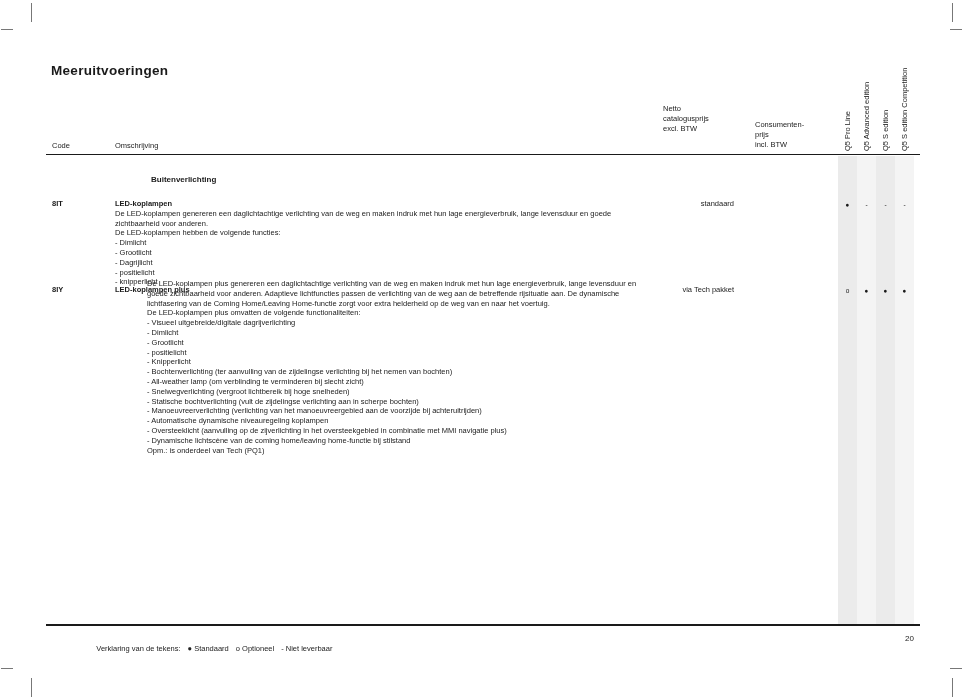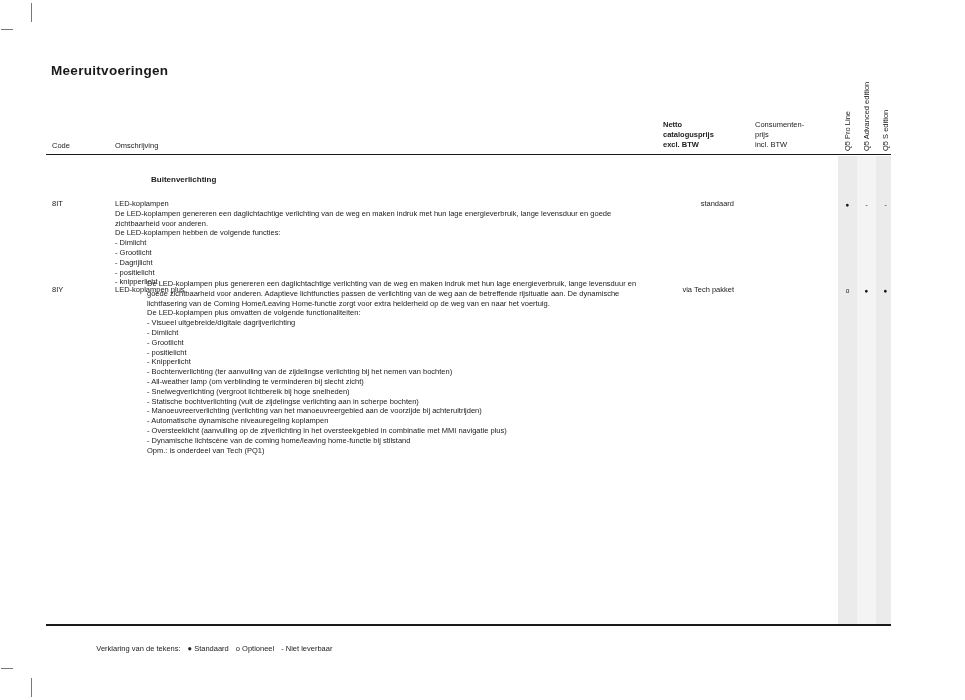--- a/index.html
+++ b/index.html
@@ -1,28 +1,28 @@
 <!DOCTYPE html>
 <html><head>
 <meta charset="utf-8">
 <style>
   html,body{margin:0;padding:0;background:#fff;}
-  .page{position:relative;width:891px;height:700px;background:#ffffff;overflow:hidden;
+  .page{position:relative;width:965px;height:700px;background:#ffffff;overflow:hidden;
         font-family:"Liberation Sans",sans-serif;color:#222;}
   .abs{position:absolute;}
   
   .cm-v{width:1px;height:19px;background:#777;}
   .cm-h{height:1px;width:12px;background:#777;}
   
   .band{top:156px;height:468px;width:19px;}
   
   .rule{height:1.8px;background:#1a1a1a;left:46px;width:874px;}
   
   .t{font-size:7.5px;line-height:9.8px;white-space:pre;color:#222;}
-  .bold{font-weight:normal;color:#1a1a1a;}
+  .bold{font-weight:bold;color:#1a1a1a;}
   .title{font-size:13.5px;font-weight:bold;letter-spacing:.3px;color:#1a1a1a;white-space:nowrap;}
   .section{font-size:8px;font-weight:bold;color:#1a1a1a;white-space:nowrap;}
   .hdr{font-size:7.5px;line-height:9.8px;color:#222;white-space:pre;}
   .rot{font-size:7.5px;line-height:9px;white-space:nowrap;transform:rotate(-90deg);
        transform-origin:0 0;color:#222;}
   .avail{width:134px;text-align:right;font-size:7.5px;line-height:9.8px;color:#222;white-space:nowrap;}
   .sym{width:19px;text-align:center;font-size:6.5px;line-height:9.8px;color:#1a1a1a;}
   .legend{font-size:7.5px;color:#222;white-space:pre;}
   .legend span{margin-right:7px;}
   .pageno{width:36px;text-align:right;font-size:8px;color:#222;}
@@ -43,21 +43,21 @@
 
   <div class="abs band" style="left:838px;background:#ebebeb;"></div>
   <div class="abs band" style="left:857px;background:#f4f4f4;"></div>
   <div class="abs band" style="left:876px;background:#ebebeb;"></div>
   <div class="abs band" style="left:895px;background:#f4f4f4;"></div>
 
   <div class="abs title" style="left:51px;top:63px;">Meeruitvoeringen</div>
 
   <div class="abs hdr" style="left:52px;top:141px;text-align:center;">Code</div>
   <div class="abs hdr" style="left:115px;top:141px;">Omschrijving</div>
-  <div class="abs hdr" style="left:663px;top:120px;font-weight:bold;">Netto
+  <div class="abs hdr" style="left:663px;top:104px;">Netto
 catalogusprijs
 excl. BTW</div>
   <div class="abs hdr" style="left:755px;top:120px;">Consumenten-
 prijs
 incl. BTW</div>
 
   <div class="abs rot" style="left:843px;top:151px;">Q5 Pro Line</div>
   <div class="abs rot" style="left:862px;top:151px;">Q5 Advanced edition</div>
   <div class="abs rot" style="left:881px;top:151px;">Q5 S edition</div>
   <div class="abs rot" style="left:900px;top:151px;">Q5 S edition Competition</div>

